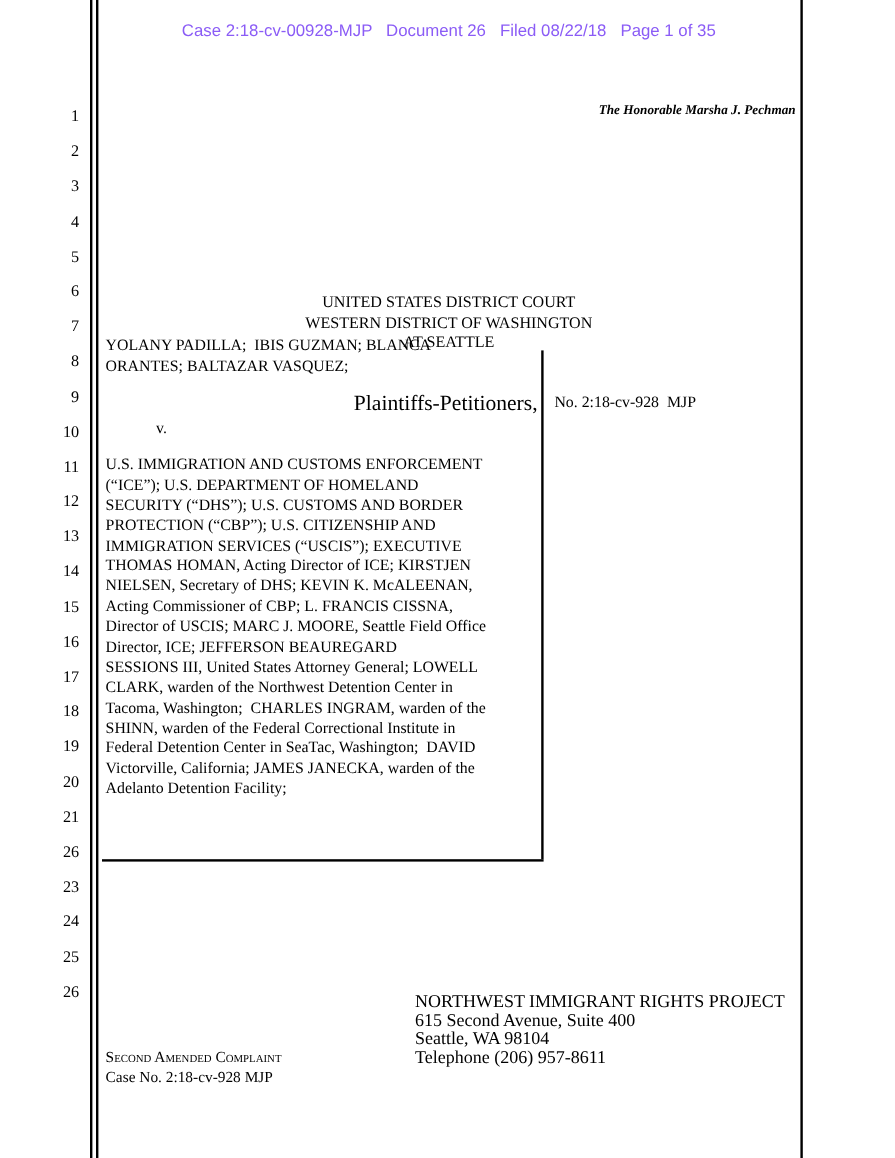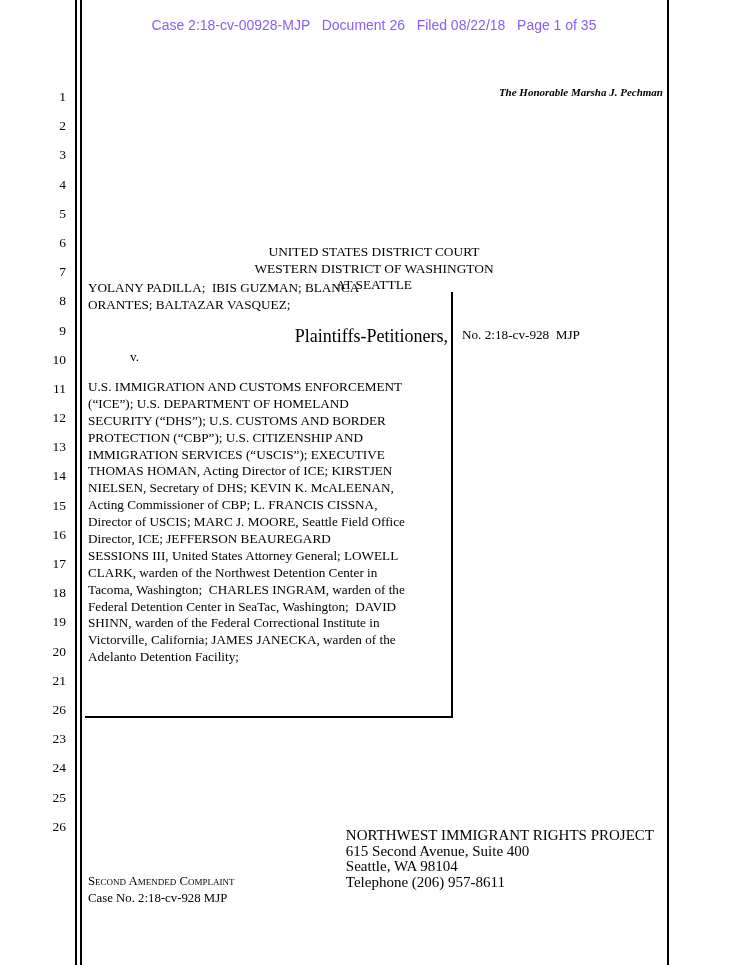--- a/index.html
+++ b/index.html
@@ -125,22 +125,22 @@
       <div class="cap-line">PROTECTION (“CBP”); U.S. CITIZENSHIP AND</div>
       <div class="cap-line">IMMIGRATION SERVICES (“USCIS”); EXECUTIVE</div>
       <div class="cap-line">THOMAS HOMAN, Acting Director of ICE; KIRSTJEN</div>
       <div class="cap-line">NIELSEN, Secretary of DHS; KEVIN K. McALEENAN,</div>
       <div class="cap-line">Acting Commissioner of CBP; L. FRANCIS CISSNA,</div>
       <div class="cap-line">Director of USCIS; MARC J. MOORE, Seattle Field Office</div>
       <div class="cap-line">Director, ICE; JEFFERSON BEAUREGARD</div>
       <div class="cap-line">SESSIONS III, United States Attorney General; LOWELL</div>
       <div class="cap-line">CLARK, warden of the Northwest Detention Center in</div>
       <div class="cap-line">Tacoma, Washington;  CHARLES INGRAM, warden of the</div>
+      <div class="cap-line">SHINN, warden of the Federal Correctional Institute in</div>
       <div class="cap-line">Federal Detention Center in SeaTac, Washington;  DAVID</div>
-      <div class="cap-line">SHINN, warden of the Federal Correctional Institute in</div>
       <div class="cap-line">Victorville, California; JAMES JANECKA, warden of the</div>
       <div class="cap-line">Adelanto Detention Facility;</div>
     </div>
 
 
   <div class="cap-divider"></div>
   <div class="cap-bottomline"></div>
 
   <div class="case-no">No. 2:18-cv-928  MJP</div>
 

